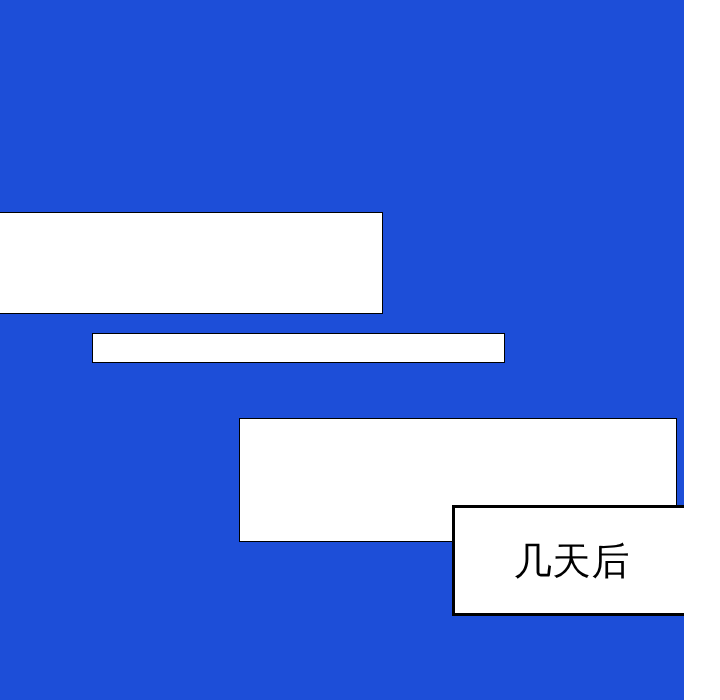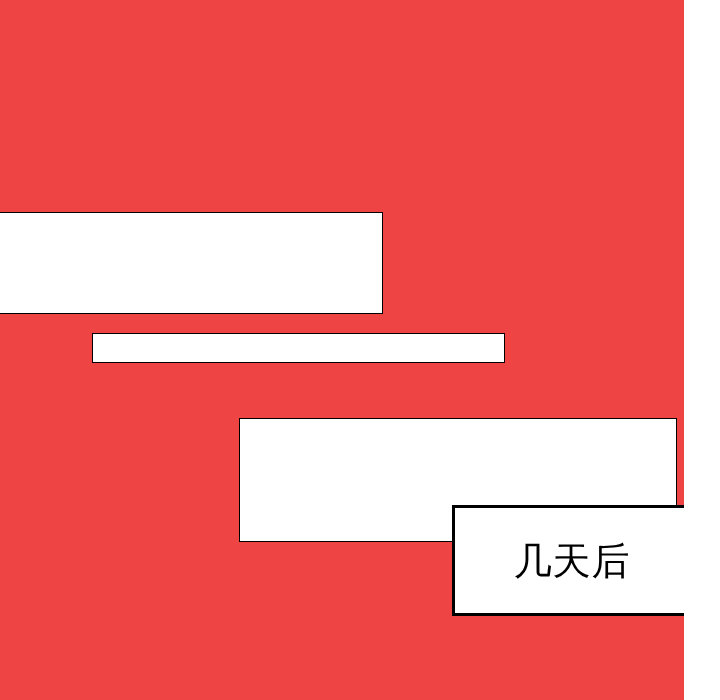--- a/index.html
+++ b/index.html
@@ -6,21 +6,21 @@
   html, body {
     margin: 0;
     padding: 0;
     background: #ffffff;
   }
 
   #canvas {
     position: relative;
     width: 684px;
     height: 700px;
-    background: #ef4444;
+    background: #1d4ed8;
     overflow: hidden;
     font-family: "DejaVu Sans", "Liberation Sans", sans-serif;
     text-align: center;
   }
 
   
   .caption-box {
     position: absolute;
     box-sizing: border-box;
     background: #ffffff;

